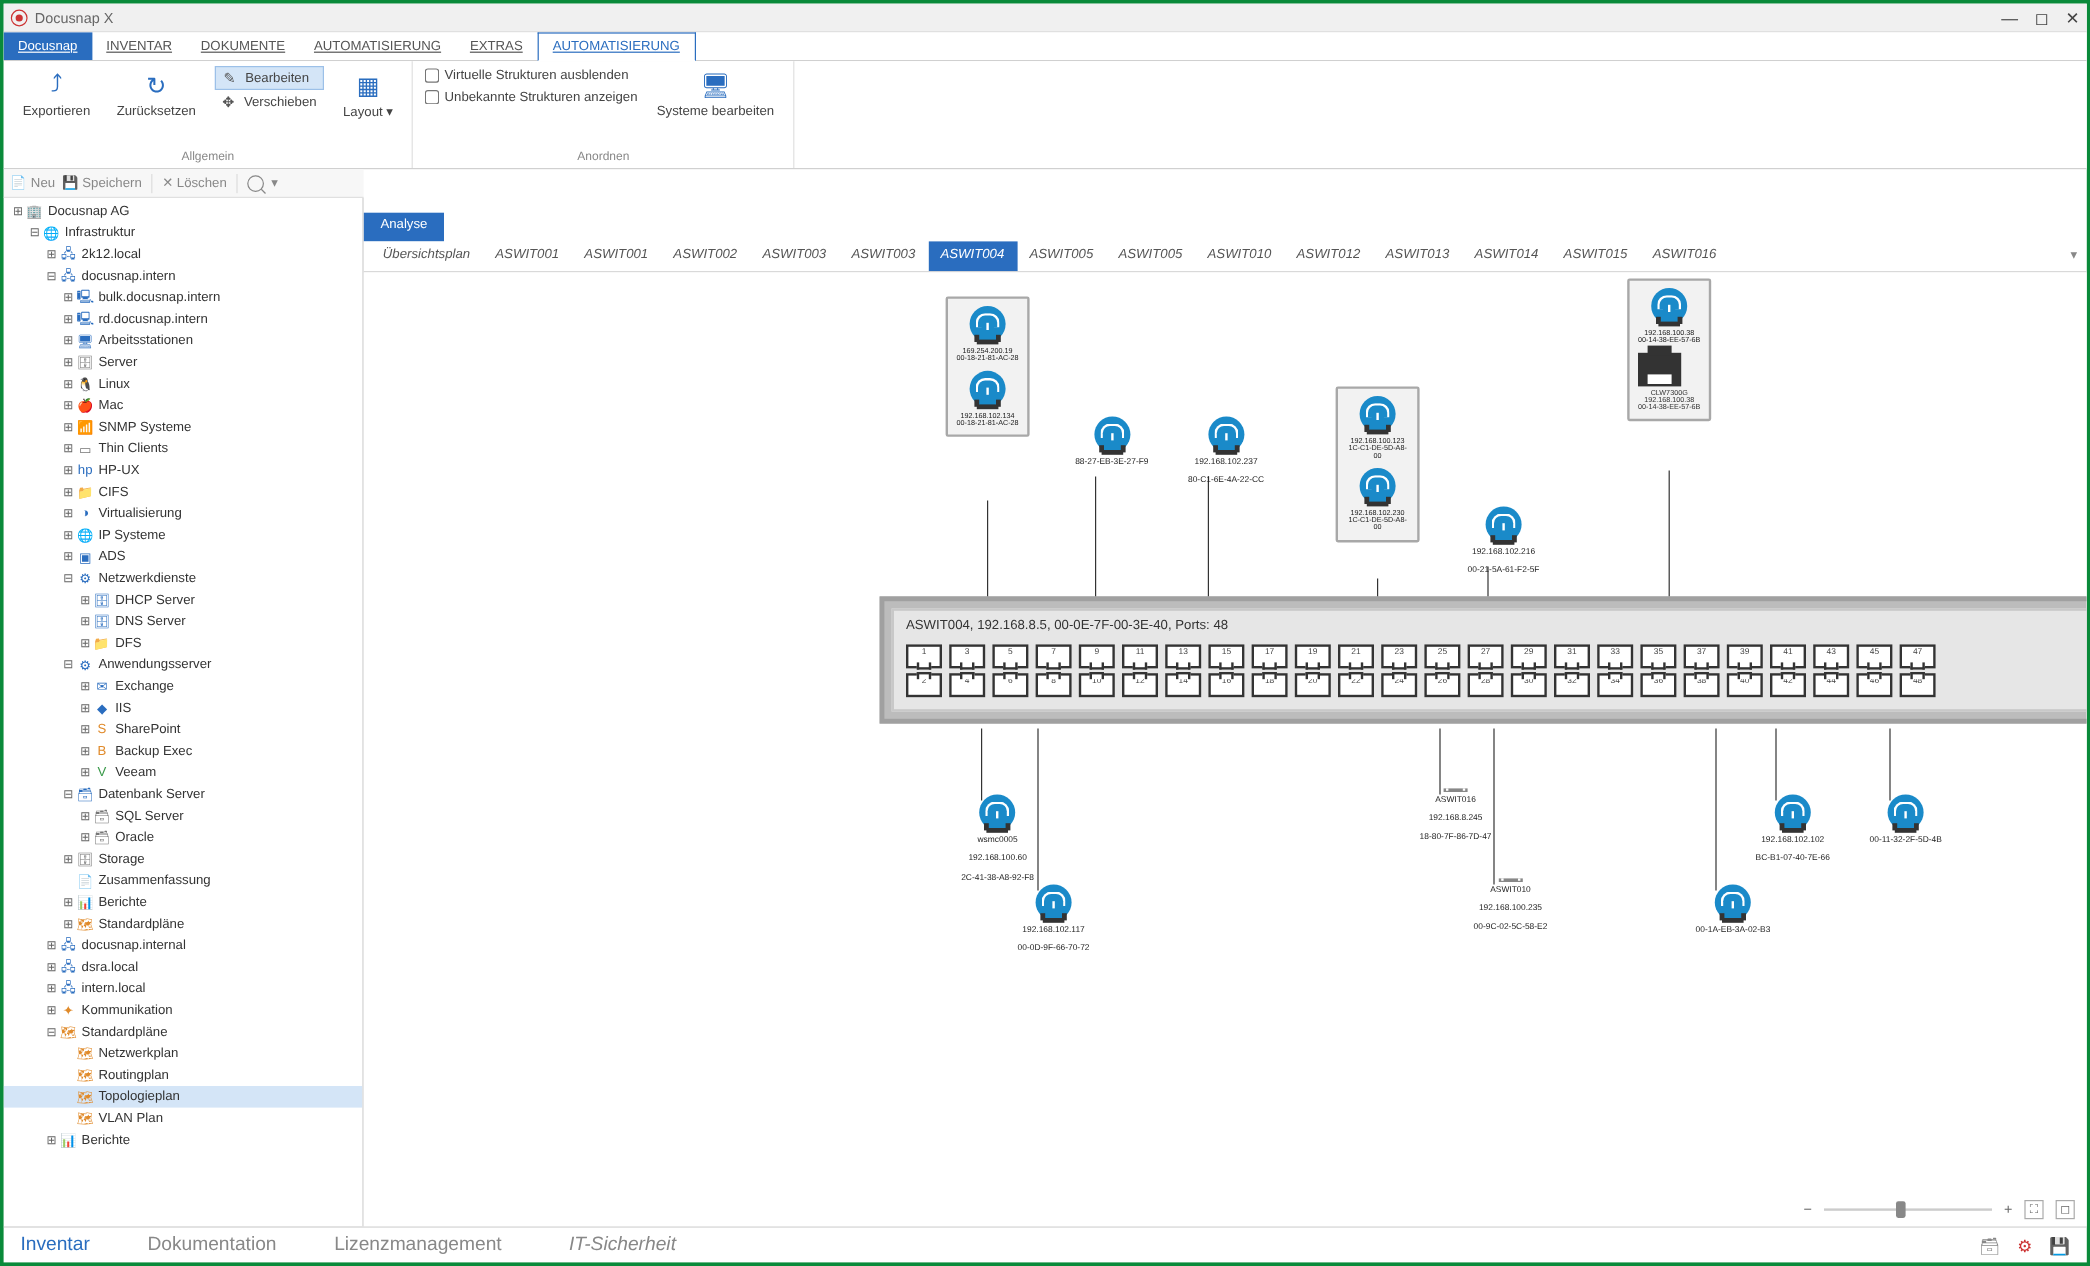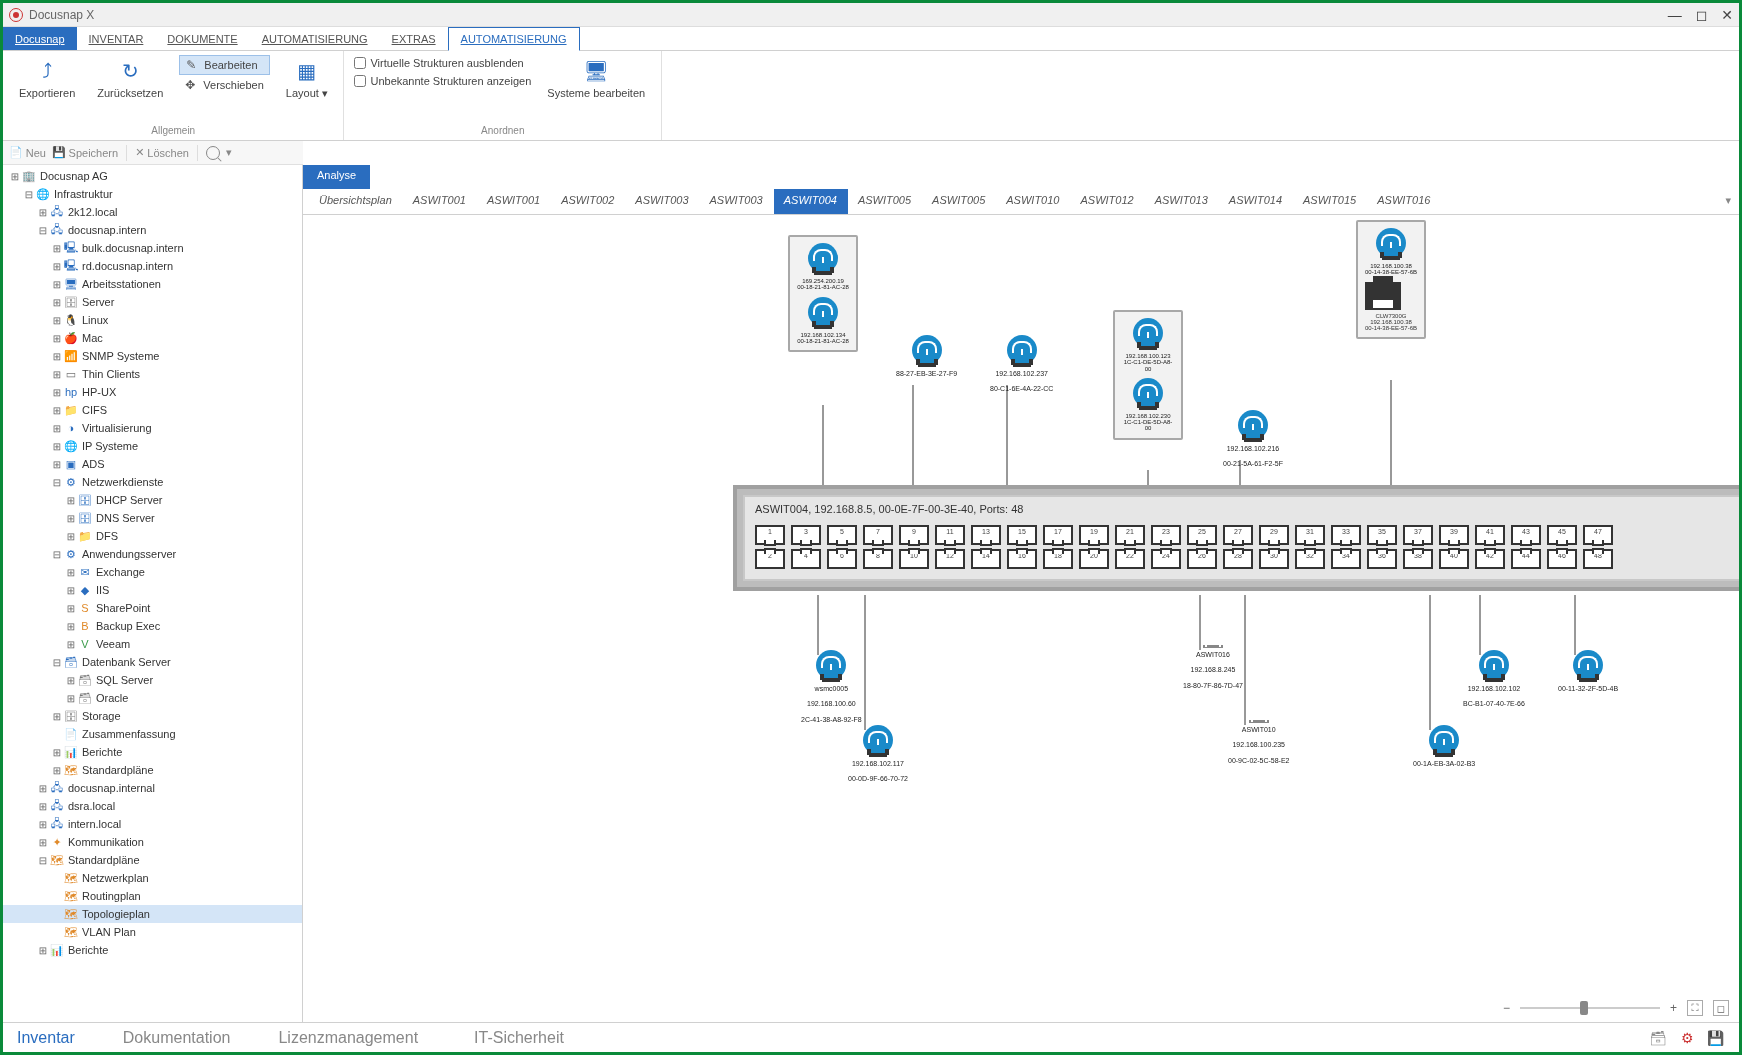--- a/index.html
+++ b/index.html
@@ -47,21 +47,21 @@
 .tree-row { display:flex; align-items:center; height:18px; white-space:nowrap; padding-right:4px; color:#333;}
 .tree-row.sel { background:#d4e5f7; }
 .tree-row .tgl { width:12px; text-align:center; color:#666; font-size:10px;}
 .tree-row .ticn { width:16px; height:14px; display:inline-flex; align-items:center; justify-content:center; font-size:11px; margin-right:3px;}
 .tree-row .tlbl { }
 .tc-blue { color:#2a6dbf; }
 .tc-orange { color:#e08a2a; }
 .tc-green { color:#3a9a4a; }
 .tc-gray { color:#777; }
 
-.content { flex:1; display:flex; flex-direction:column; overflow:hidden; }
+.content { flex:1; display:flex; flex-direction:column; overflow:hidden;margin-top:12px; }
 .ctabbar1 { height:24px; display:flex; }
 .ctabbar1 .ctab { background:#2a6dbf; color:#fff; padding:4px 14px; font-size:11px; }
 .ctabbar2 { height:26px; border-bottom:1px solid #d0d0d0; display:flex; align-items:stretch; font-size:11px; padding-left:6px; overflow:hidden;}
 .ctabbar2 .stab { padding:5px 10px; color:#555; border-right:1px solid transparent;font-style:italic;}
 .ctabbar2 .stab.active { background:#2a6dbf; color:#fff; }
 .ctabbar2 .expand { margin-left:auto; padding:5px 8px; color:#888;}
 
 .canvas { flex:1; position:relative; background:#fff; overflow:hidden; }
 .canvas svg { position:absolute; top:0; left:0; width:100%; height:100%; pointer-events:none; }
 
@@ -627,19 +627,19 @@
       </div>
     </div>
   </div>
 </div>
 
 <div class="footer">
   <span id="foot" style="display: contents;"></span>
   <span class="factive" style="margin-right: 24px;">Inventar</span>
     <span style="margin-right: 24px;">Dokumentation</span>
     <span style="margin-right: 32px;">Lizenzmanagement</span>
-    <span style="margin-right: 8px;">IT-Sicherheit</span>
+    <span style="margin-right: 8px; font-style: italic;">IT-Sicherheit</span>
     <div class="ficons">
     <span>🗃</span>
     <span style="color:#c33;">⚙</span>
     <span style="color:#3a9a4a;">💾</span>
   </div>
 </div>
 
 </body></html>

